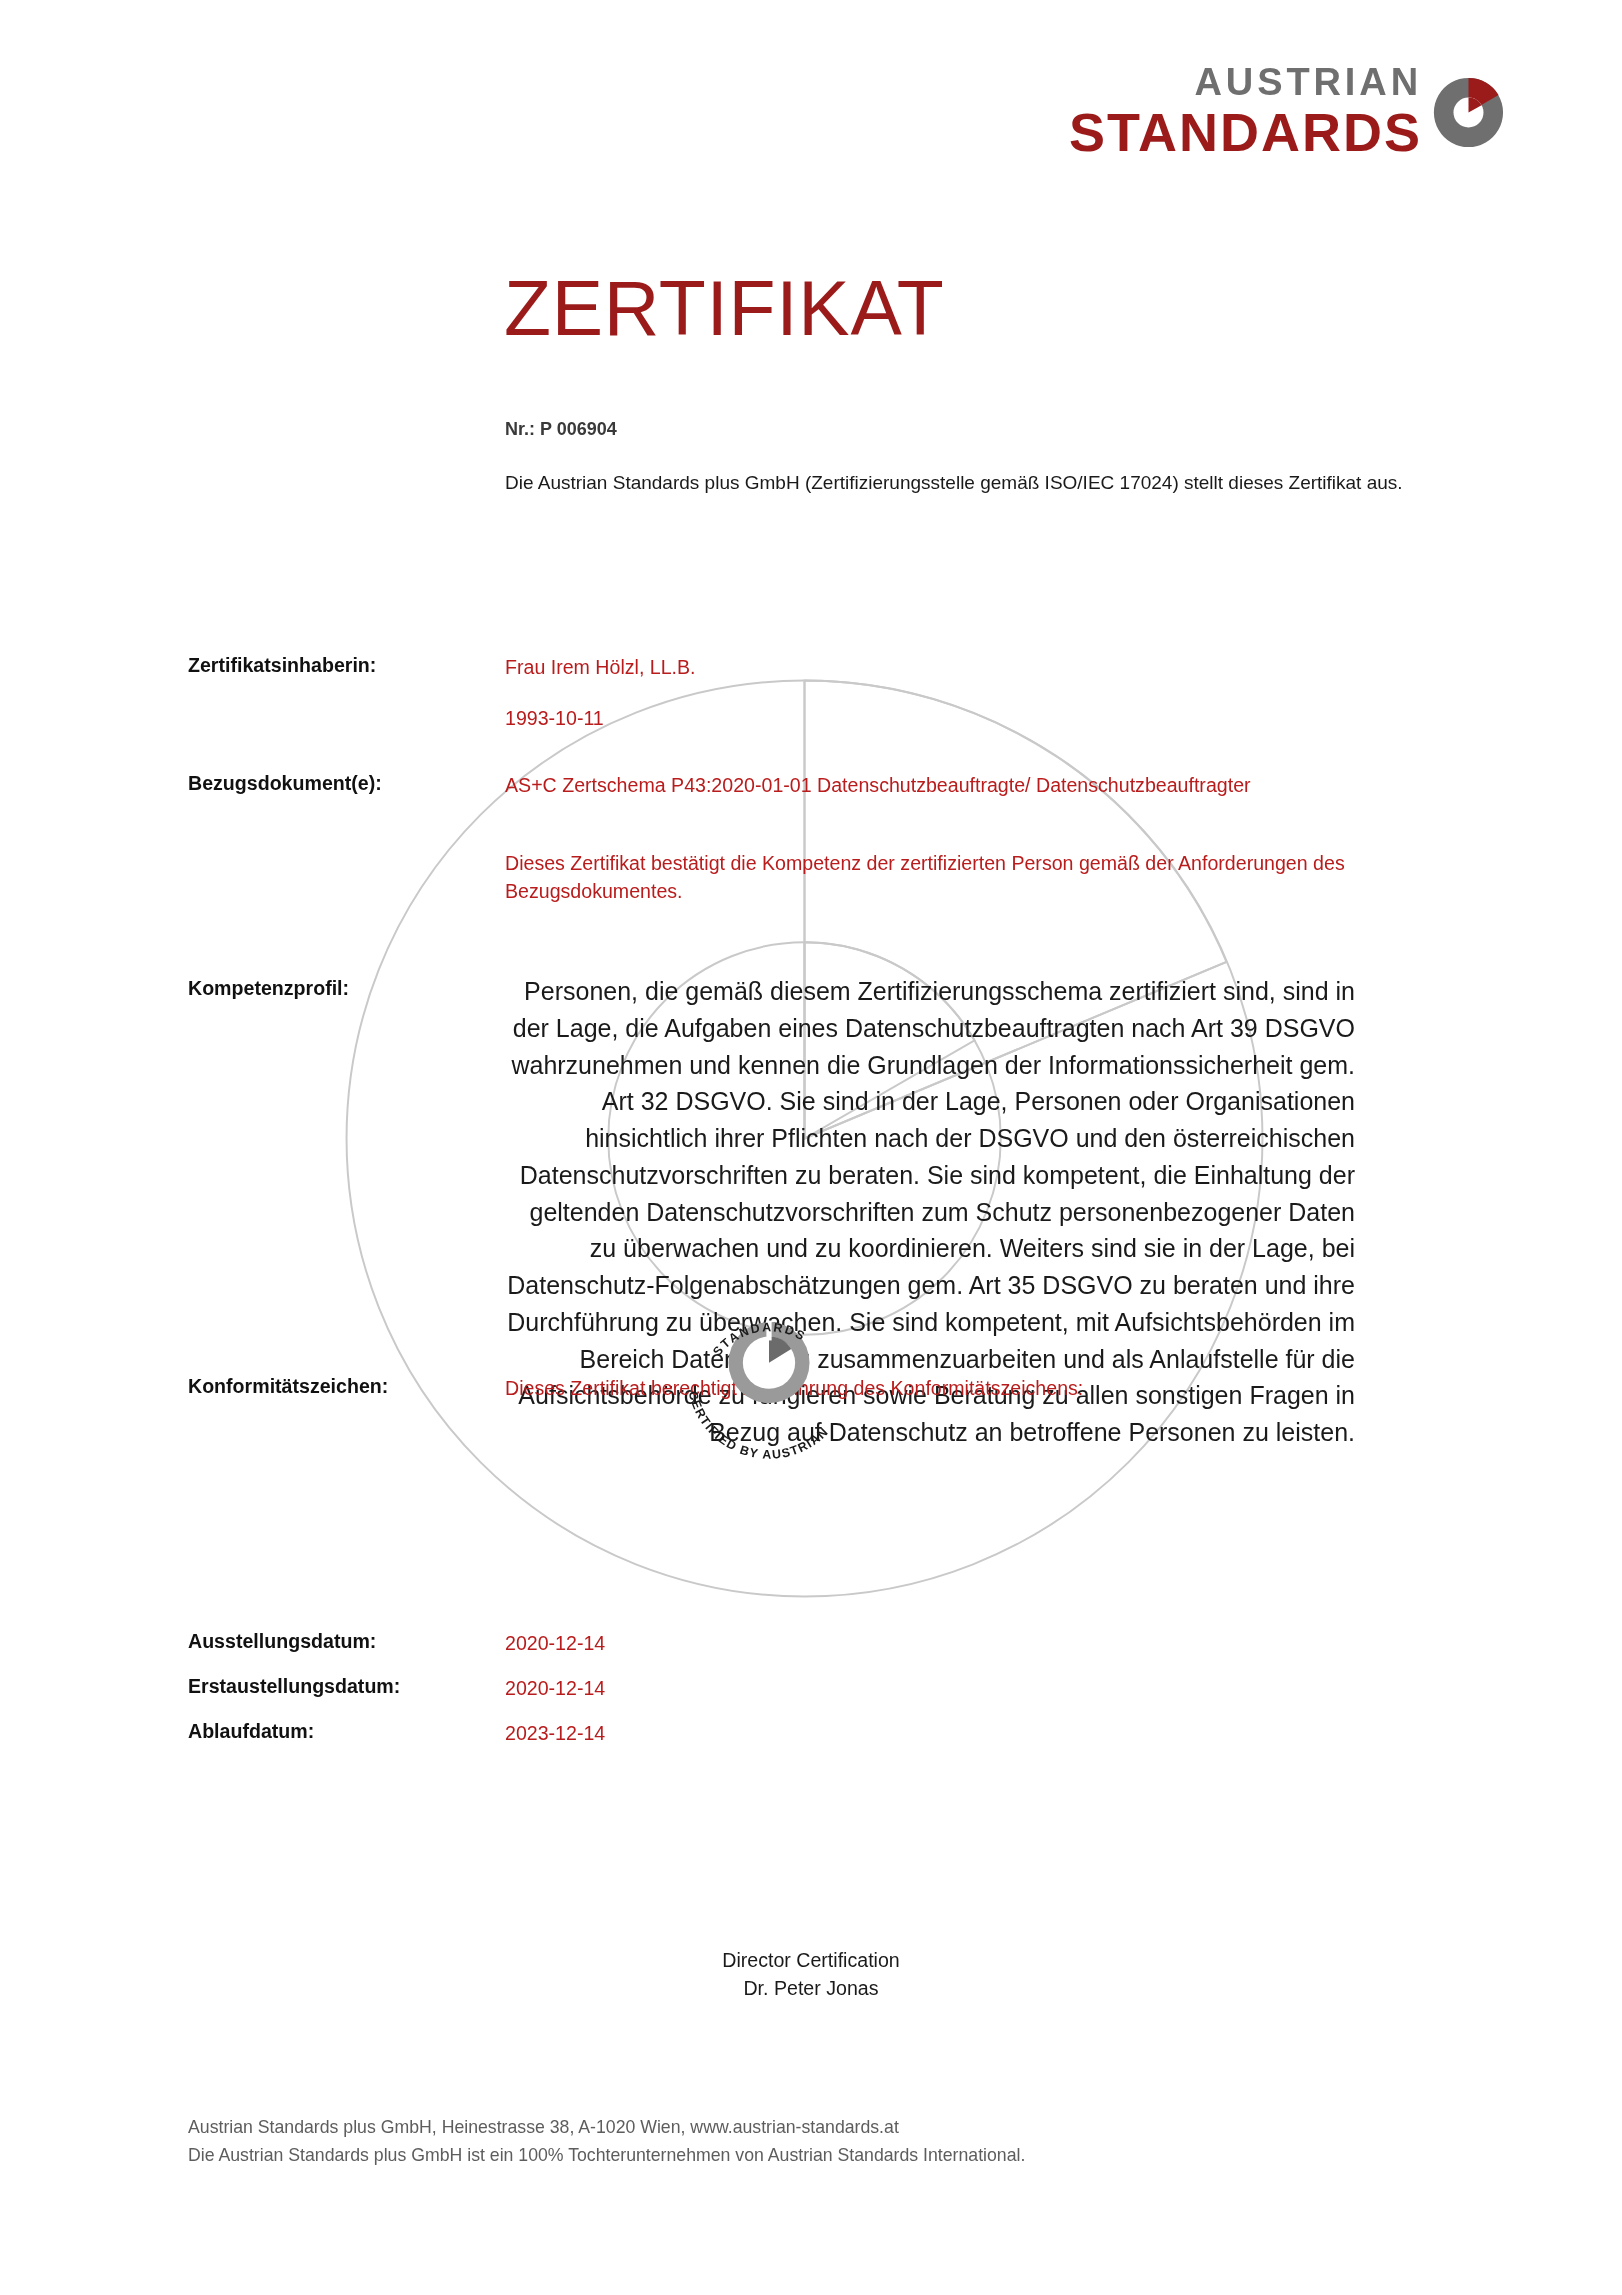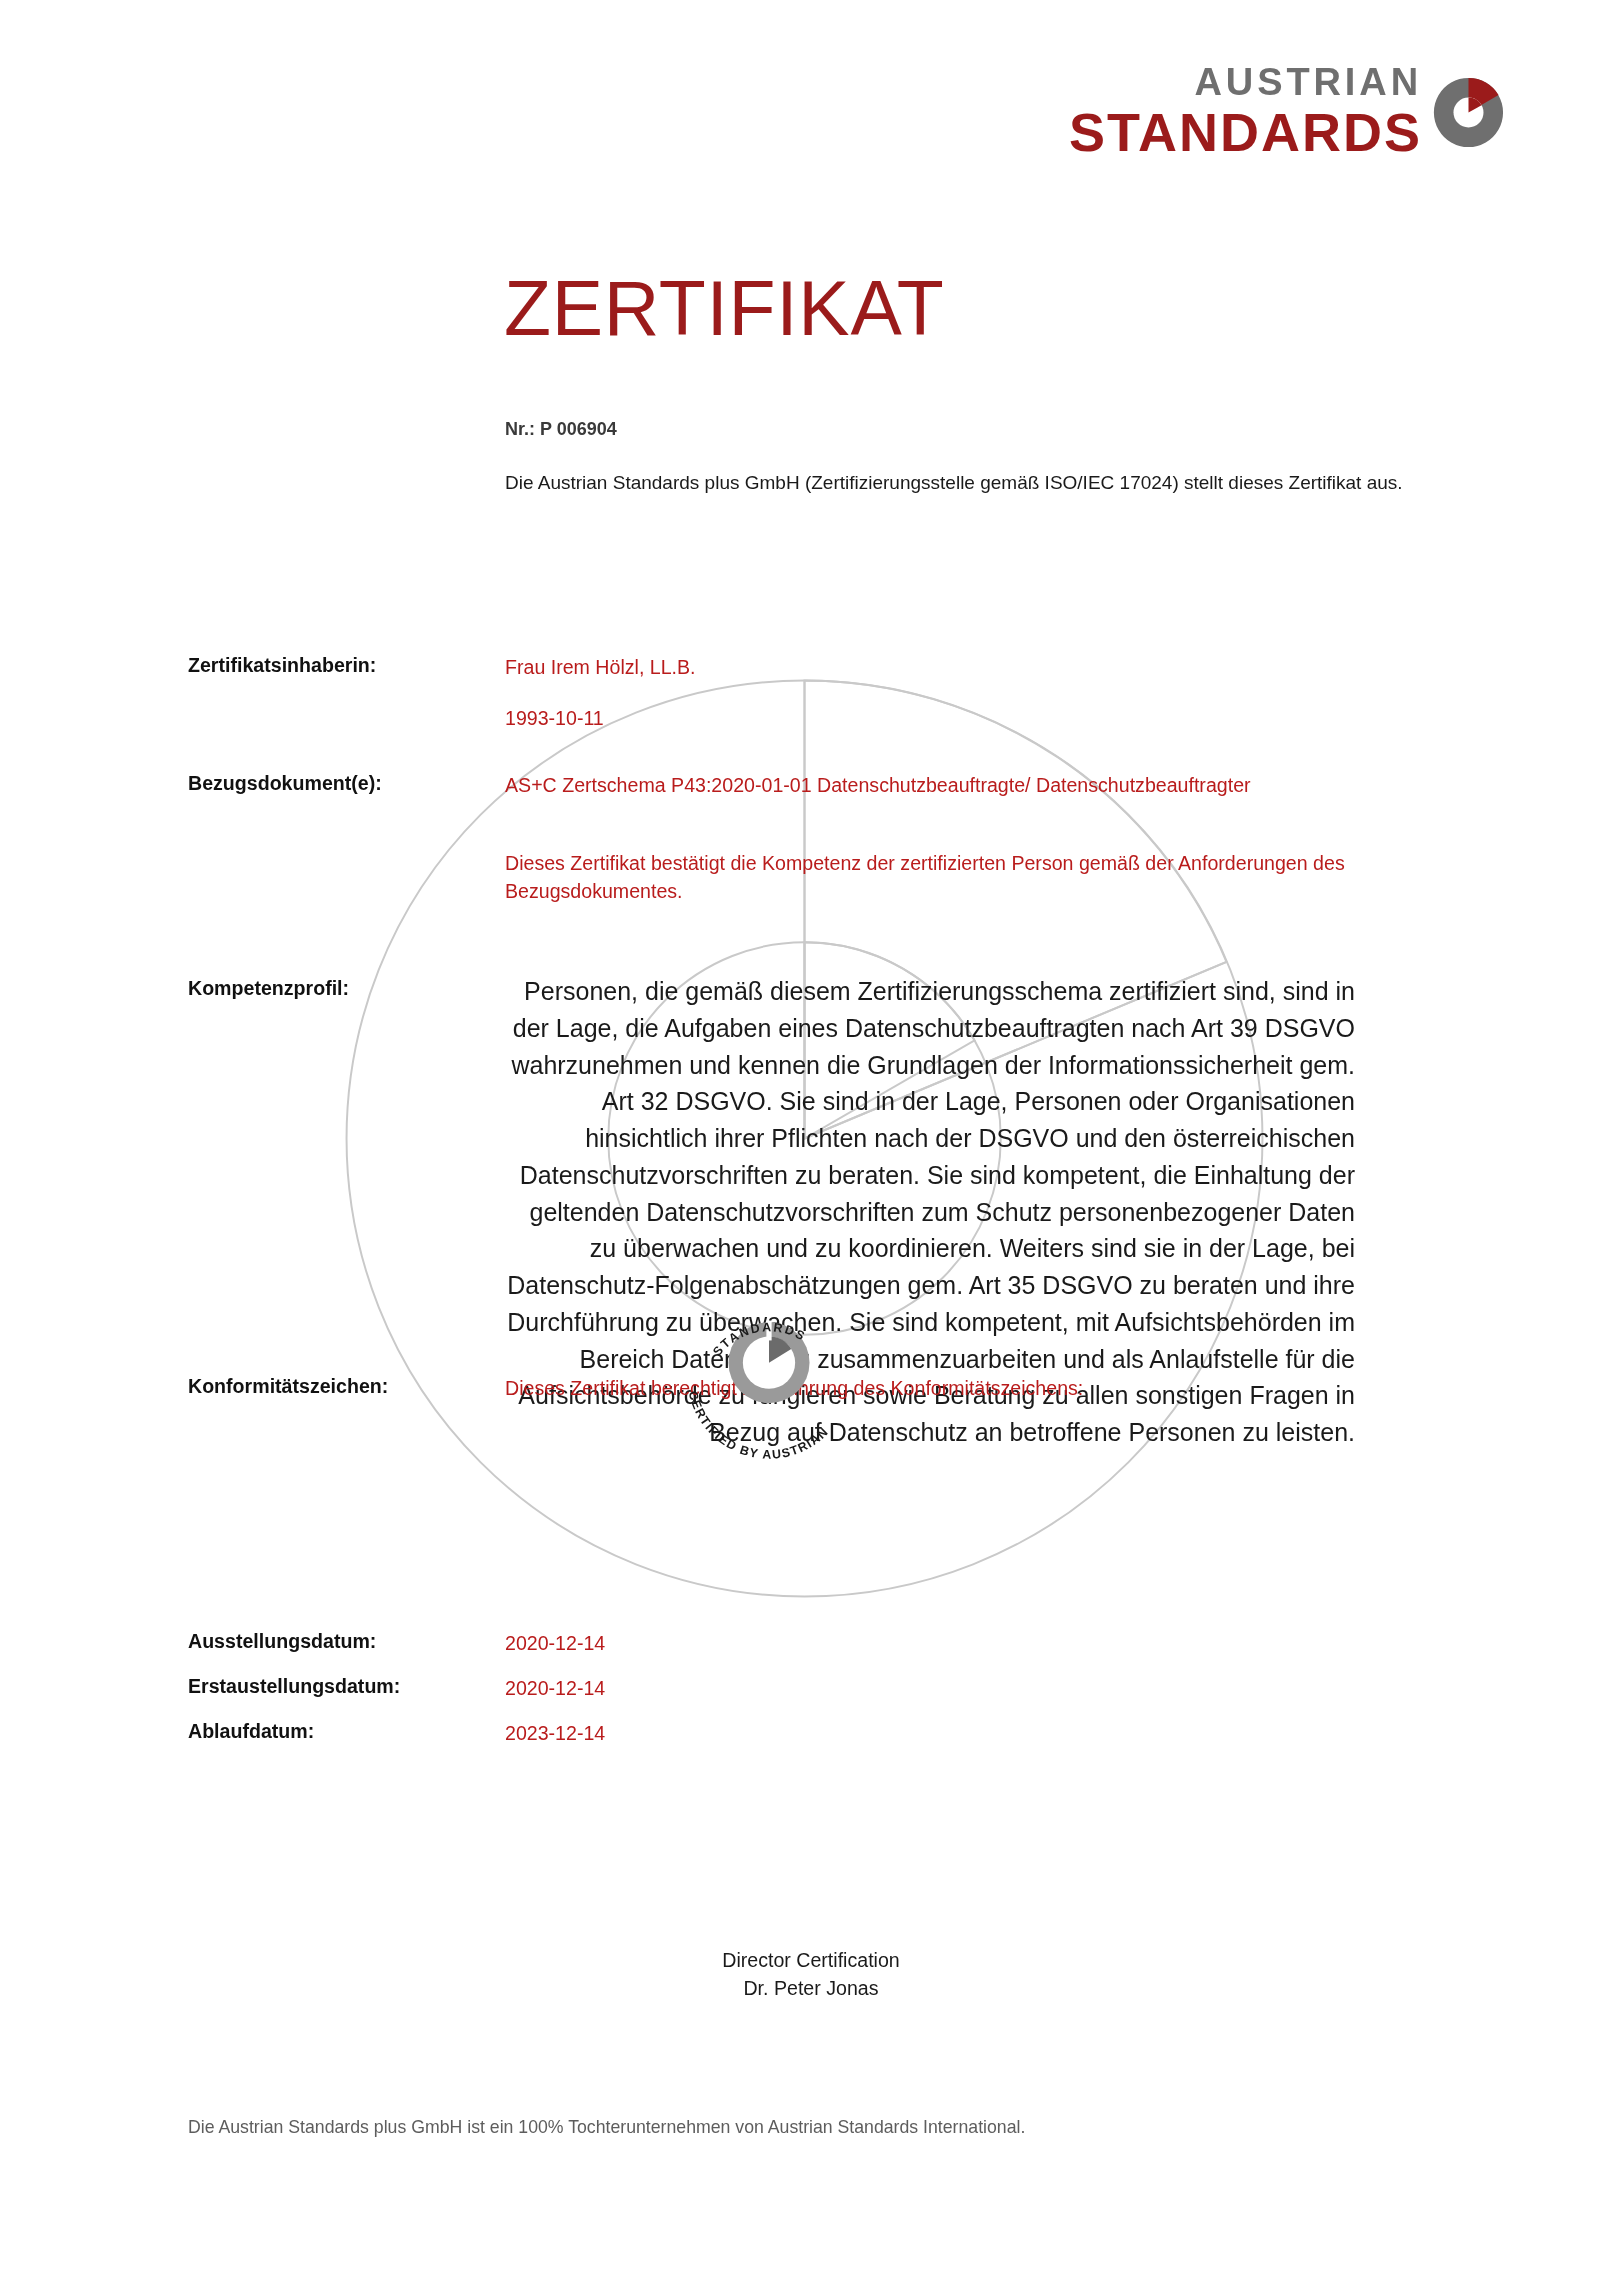--- a/index.html
+++ b/index.html
@@ -230,15 +230,16 @@
 
 <div class="row-label" style="top:1720px">Ablaufdatum:</div>
 <div class="row-value" style="top:1720px">2023-12-14</div>
 
 <div class="signature">
   <div>Director Certification</div>
   <div>Dr. Peter Jonas</div>
 </div>
 
 <div class="footer">
+  <div>Austrian Standards plus GmbH, Heinestrasse 38, A-1020 Wien, www.austrian-standards.at</div>
   <div>Die Austrian Standards plus GmbH ist ein 100% Tochterunternehmen von Austrian Standards International.</div>
 </div>
 
 
 </body></html>

